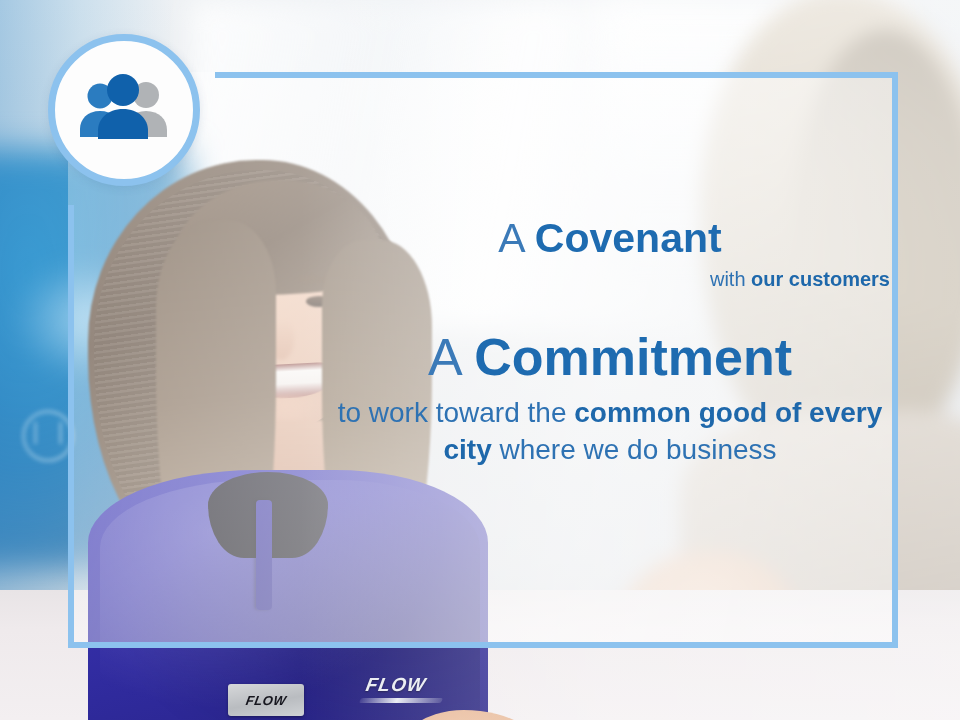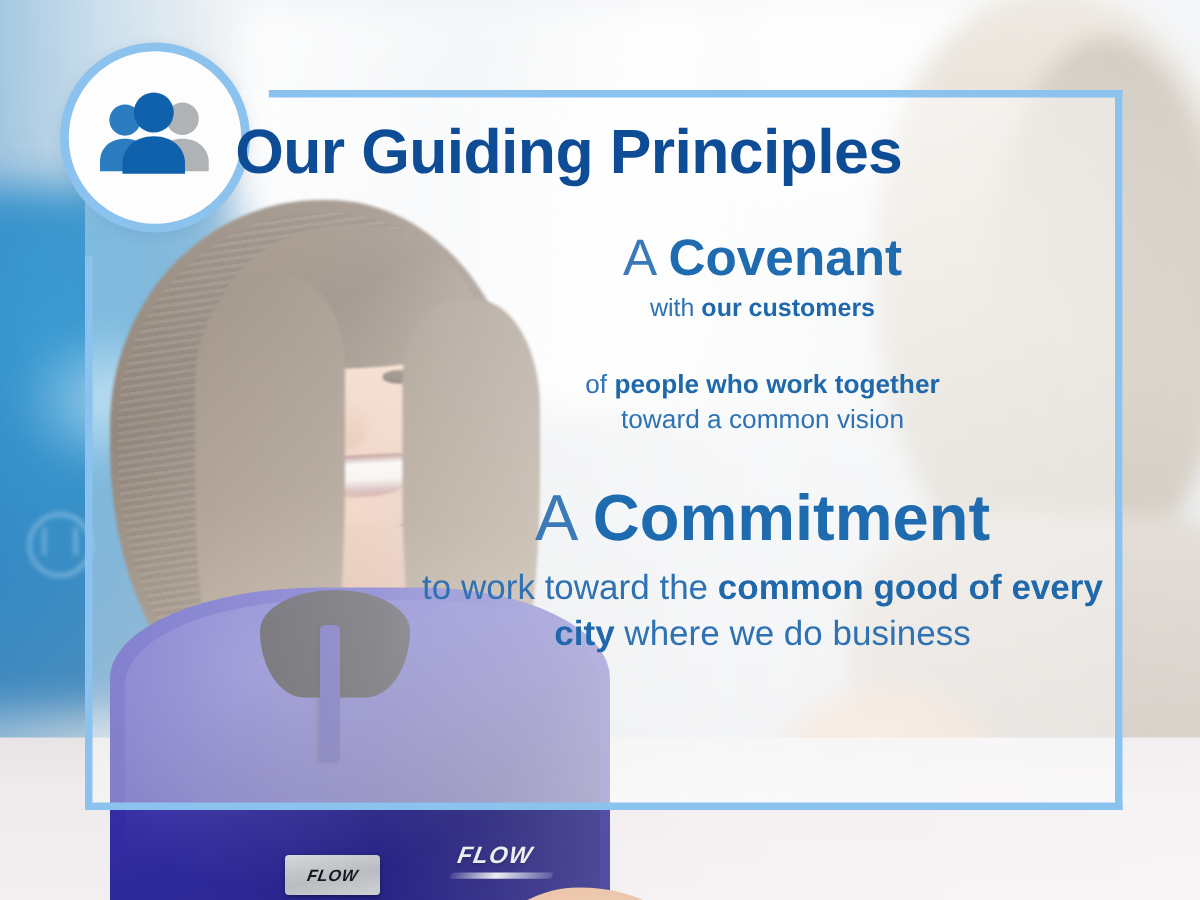--- a/index.html
+++ b/index.html
@@ -308,41 +308,42 @@
     position: absolute;
     left: 330px; top: 185px; width: 560px;
     text-align: center;
   }
   .principle { margin-bottom: 18px; }
   .p-title {
     font-size: 41px;
     line-height: 1.05;
     color: #2a6fb2;
     white-space: nowrap;
+    margin-top: 32px;
   }
   .p-title .lead {
     font-weight: 400;
     color: #3b7ab8;
   }
   .p-title .strong {
     font-weight: 700;
     color: #1e6bb0;
   }
   .p-sub {
     font-size: 21px;
     line-height: 1.32;
     color: #2e72b3;
     font-weight: 400;
     margin-top: 4px;
   }
   .p-sub b { font-weight: 700; color: #1e68ab; }
 
   
   .principle.covenant   { margin-top: 0;  }
-  .principle.covenant .p-sub  { font-size: 20px; margin-top: 6px; }
+  .principle.covenant .p-sub  { font-size: 20px; margin-top: 6px; text-align: right; }
   .principle.community  { margin-top: 34px; }
   .principle.community .p-sub { font-size: 21px; margin-top: 8px; }
   .principle.commitment { margin-top: 38px; }
   .principle.commitment .p-sub{ font-size: 28px; margin-top: 10px; }
   .principle.commitment .p-title { font-size: 52px; }
   .principle.community .p-title  { font-size: 42px; }
 </style>
 </head>
 <body>
 
@@ -414,34 +415,32 @@
       <path d="M74 38c-13 0-21 8.5-21 19v7h42v-7c0-10.5-8-19-21-19z" fill="#b0b3b6"></path>
 
       <circle cx="28" cy="23" r="12.5" fill="#2b7cc0"></circle>
       <path d="M28 38C15.5 38 8 46 8 56v8h40v-8c0-10-7.5-18-20-18z" fill="#2b7cc0"></path>
 
       <circle cx="51" cy="17" r="16" fill="#1061ab"></circle>
       <path d="M51 36c-15.5 0-25 10-25 21.5V66h50v-8.5C76 46 66.5 36 51 36z" fill="#1061ab"></path>
     </svg>
   </div>
 
-  <div class="headline">Our Guiding Principles</div>
 
   <div class="principles">
 
     <div class="principle covenant">
       <div class="p-title">
         <span class="lead">A</span>
         <span class="strong">Covenant</span>
       </div>
       <div class="p-sub"><span>with </span><b>our customers</b></div>
     </div>
 
     <div class="principle community">
-      <div class="p-sub"><span>of </span><b>people who work together</b><br><span>toward a common vision</span></div>
     </div>
 
     <div class="principle commitment">
       <div class="p-title">
         <span class="lead">A</span>
         <span class="strong">Commitment</span>
       </div>
       <div class="p-sub"><span>to work toward the </span><b>common good of every city</b><span> where we do business</span></div>
     </div>
 

